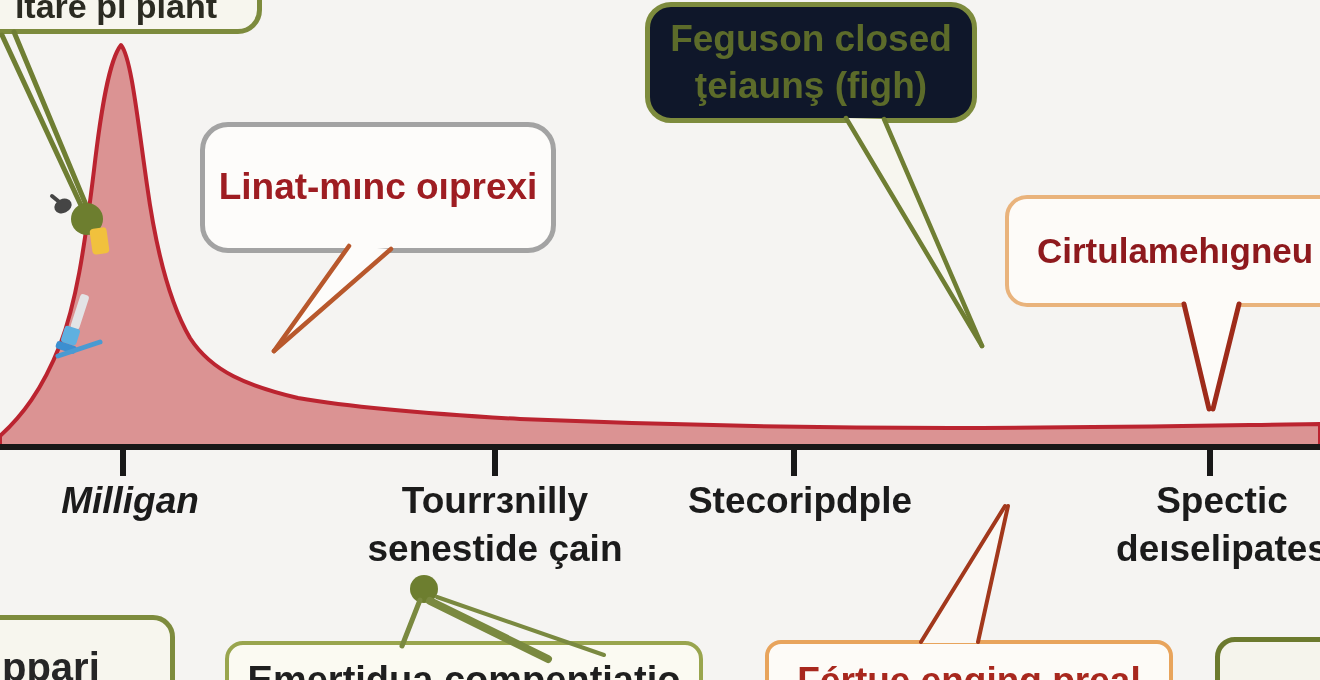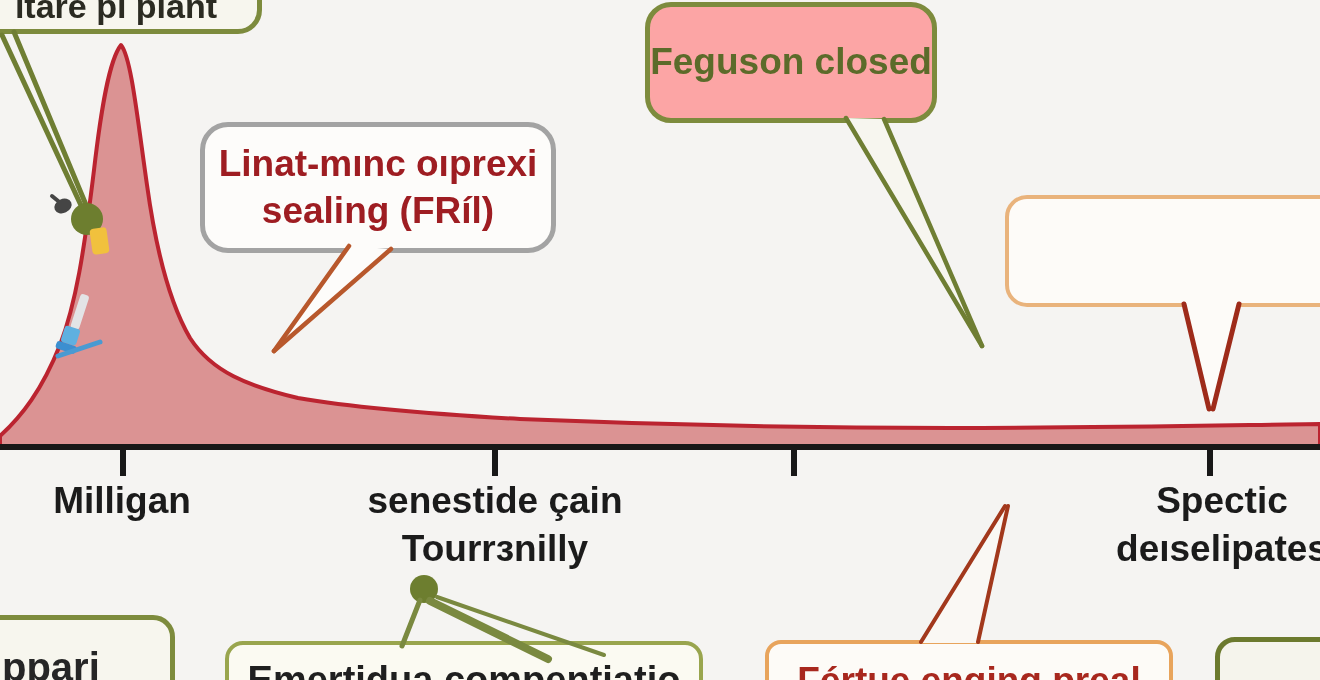--- a/index.html
+++ b/index.html
@@ -11,22 +11,22 @@
   .over{z-index:3;pointer-events:none;}
   .callout{position:absolute;box-sizing:border-box;border-radius:24px;
            display:flex;flex-direction:column;align-items:center;justify-content:center;
            font-weight:bold;text-align:center;line-height:1.25;}
   .callout .ln{white-space:nowrap;}
   .co-topleft{left:-30px;top:-72px;width:292px;height:106px;border:5px solid #7d8b3d;
               background:#f7f6ee;color:#2b2b22;font-size:34px;overflow:hidden;
               justify-content:flex-end;padding-bottom:2px;}
   .co-linat{left:200px;top:122px;width:356px;height:131px;border:5px solid #a3a3a3;
             background:#fdfcfa;color:#9e1d22;font-size:37px;border-radius:28px;}
-  .co-feguson{left:645px;top:2px;width:292px;height:121px;border:5px solid #7d8b3d;
-              background:#fca5a5;color:#5c6b2a;font-size:37px;border-radius:26px;}
+  .co-feguson{left:645px;top:2px;width:332px;height:121px;border:5px solid #7d8b3d;
+              background:#0f172a;color:#5c6b2a;font-size:37px;border-radius:26px;}
   .co-cirtulame{left:1005px;top:195px;width:356px;height:112px;border:4px solid #e9b37c;
                 background:#fdfbf8;color:#8e191d;font-size:35px;border-radius:22px;
                 align-items:flex-start;padding-left:28px;text-align:left;}
   .co-ppari{left:-45px;top:615px;width:220px;height:120px;border:5px solid #7d8b3d;
             background:#f7f6ee;color:#262626;font-size:40px;border-radius:22px;
             align-items:flex-start;justify-content:flex-start;padding:22px 0 0 42px;}
   .co-emertidua{left:225px;top:641px;width:478px;height:90px;border:4px solid #99a54e;
                 background:#fbfaf2;color:#1f1f1f;font-size:38px;border-radius:18px;
                 justify-content:flex-start;padding-top:12px;}
   .co-fertue{left:765px;top:640px;width:408px;height:90px;border:4px solid #e8a45c;
@@ -86,55 +86,57 @@
     <line x1="437" y1="597" x2="604" y2="655" stroke="#7a8940" stroke-width="4" stroke-linecap="round"></line>
   </svg>
 
   <div class="boxes">
     <div class="callout co-topleft">
       <span class="ln">ıtare pı pıant</span>
     </div>
 
     <div class="callout co-linat">
       <span class="ln">Linat-mınc oıprexi</span>
-      <span class="ln">sealing (FRíl)</span>
     </div>
 
     <div class="callout co-feguson">
       <span class="ln">Feguson closed</span>
+      <span class="ln">ţeiaunş (figh)</span>
     </div>
 
     <div class="callout co-cirtulame">
+      <span class="ln">Cirtulamehıgneu</span>
     </div>
 
     <div class="callout co-ppari">
       <span class="ln">ppari</span>
     </div>
 
     <div class="callout co-emertidua">
       <span class="ln">Emertidua compentiatio</span>
     </div>
 
     <div class="callout co-fertue">
       <span class="ln">Fértue enging preal</span>
     </div>
 
     <div class="callout co-bottomright">
       <span class="ln"></span>
     </div>
   </div>
 
-  <div class="axis-label" style="left:122px;top:477px;">
+  <div class="axis-label" style="left:130px;top:477px;font-style:italic;">
     <div>Milligan</div>
   </div>
   <div class="axis-label" style="left:495px;top:477px;">
+    <div>Tourrɜnilly</div>
     <div>senestide çain</div>
-    <div>Tourrɜnilly</div>
   </div>
   <div class="axis-label" style="left:800px;top:477px;">
+    <div>Stecoripdple</div>
   </div>
   <div class="axis-label" style="left:1222px;top:477px;">
     <div>Spectic</div>
     <div>deıselipates</div>
   </div>
 
   <svg class="layer over" width="1320" height="680" viewBox="0 0 1320 680">
 
     <g>
       <polygon points="349,246 391,249 274,351" fill="#fdfcfa"></polygon>

